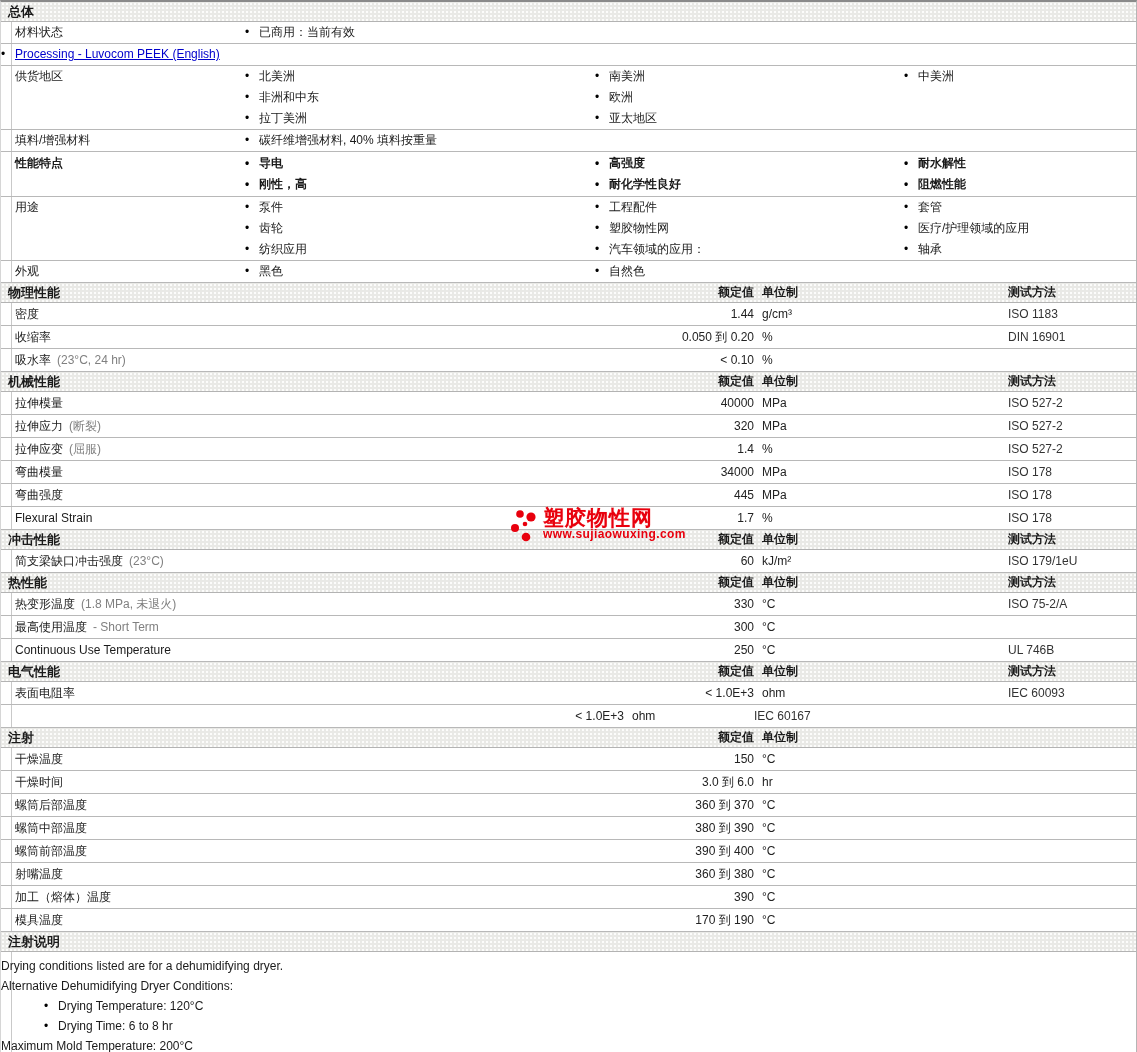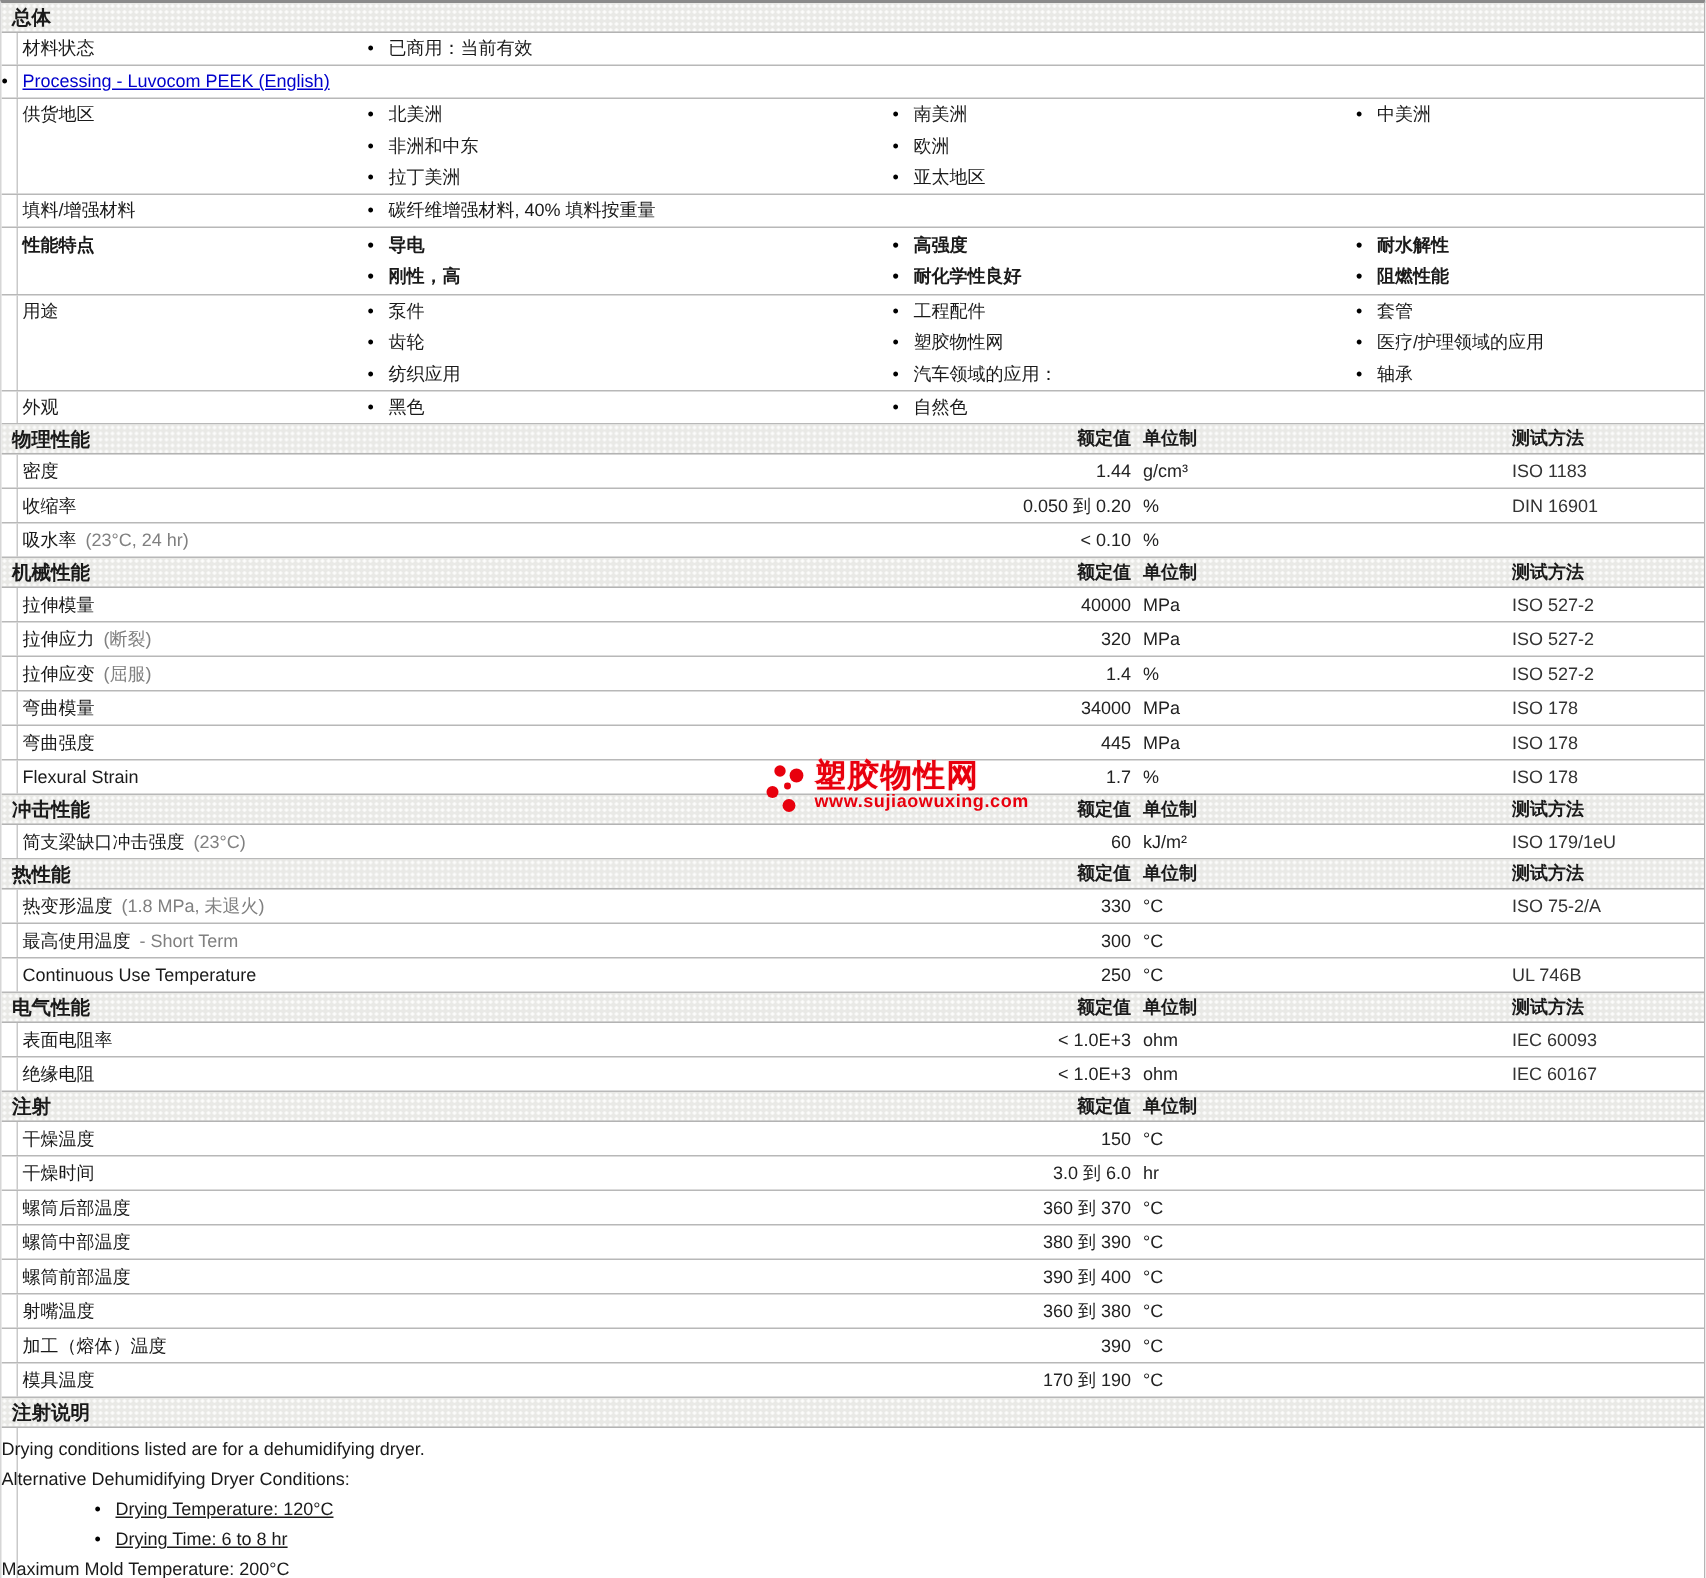--- a/index.html
+++ b/index.html
@@ -30,21 +30,21 @@
   
   .p-row{display:grid;grid-template-columns:623px 130px 254px 130px;height:22px;line-height:22px;
          border-bottom:1px solid #b8b8b8;}
   .p-row .lb{padding-left:14px;white-space:nowrap;overflow:hidden;}
   .p-row .cond{color:#808080;margin-left:6px;}
   .p-row .rv{text-align:right;color:#222;}
   .p-row .un{padding-left:8px;color:#222;}
   .p-row .mth{color:#333;}
   
   .note-line{line-height:20px;}
-  .note-line.bul{padding-left:62px;text-decoration:underline;}
+  .note-line.bul{padding-left:43px;}
   .note-line .bullet{width:14px;}
   .notes-body{padding-top:4px;padding-bottom:2px;}
   
   .watermark{position:absolute;left:508px;top:505px;display:flex;align-items:flex-start;pointer-events:none;}
   .wm-text{margin-left:4px;}
   .wm-name{font-size:21px;line-height:22px;font-weight:bold;letter-spacing:1px;color:#e8000d;
            text-shadow:0 0 1px #ffb3b3;}
   .wm-url{font-size:12px;font-weight:bold;color:#e8000d;letter-spacing:.4px;line-height:11px;}
 </style>
 </head>
@@ -247,21 +247,20 @@
         <div class="un">单位制</div>
         <div class="mth">测试方法</div>
       </div>
       <div class="p-row vline">
         <div class="lb"><span>表面电阻率</span></div>
         <div class="rv">&lt; 1.0E+3</div>
         <div class="un">ohm</div>
         <div class="mth">IEC 60093</div>
       </div>
       <div class="p-row vline">
-        <div class="lb"><span>绝缘电阻</span></div>
         <div class="rv">&lt; 1.0E+3</div>
         <div class="un">ohm</div>
         <div class="mth">IEC 60167</div>
       </div>
       <div class="sec-row">
         <div class="t">注射</div>
         <div class="rv">额定值</div>
         <div class="un">单位制</div>
         <div class="mth"></div>
       </div>

